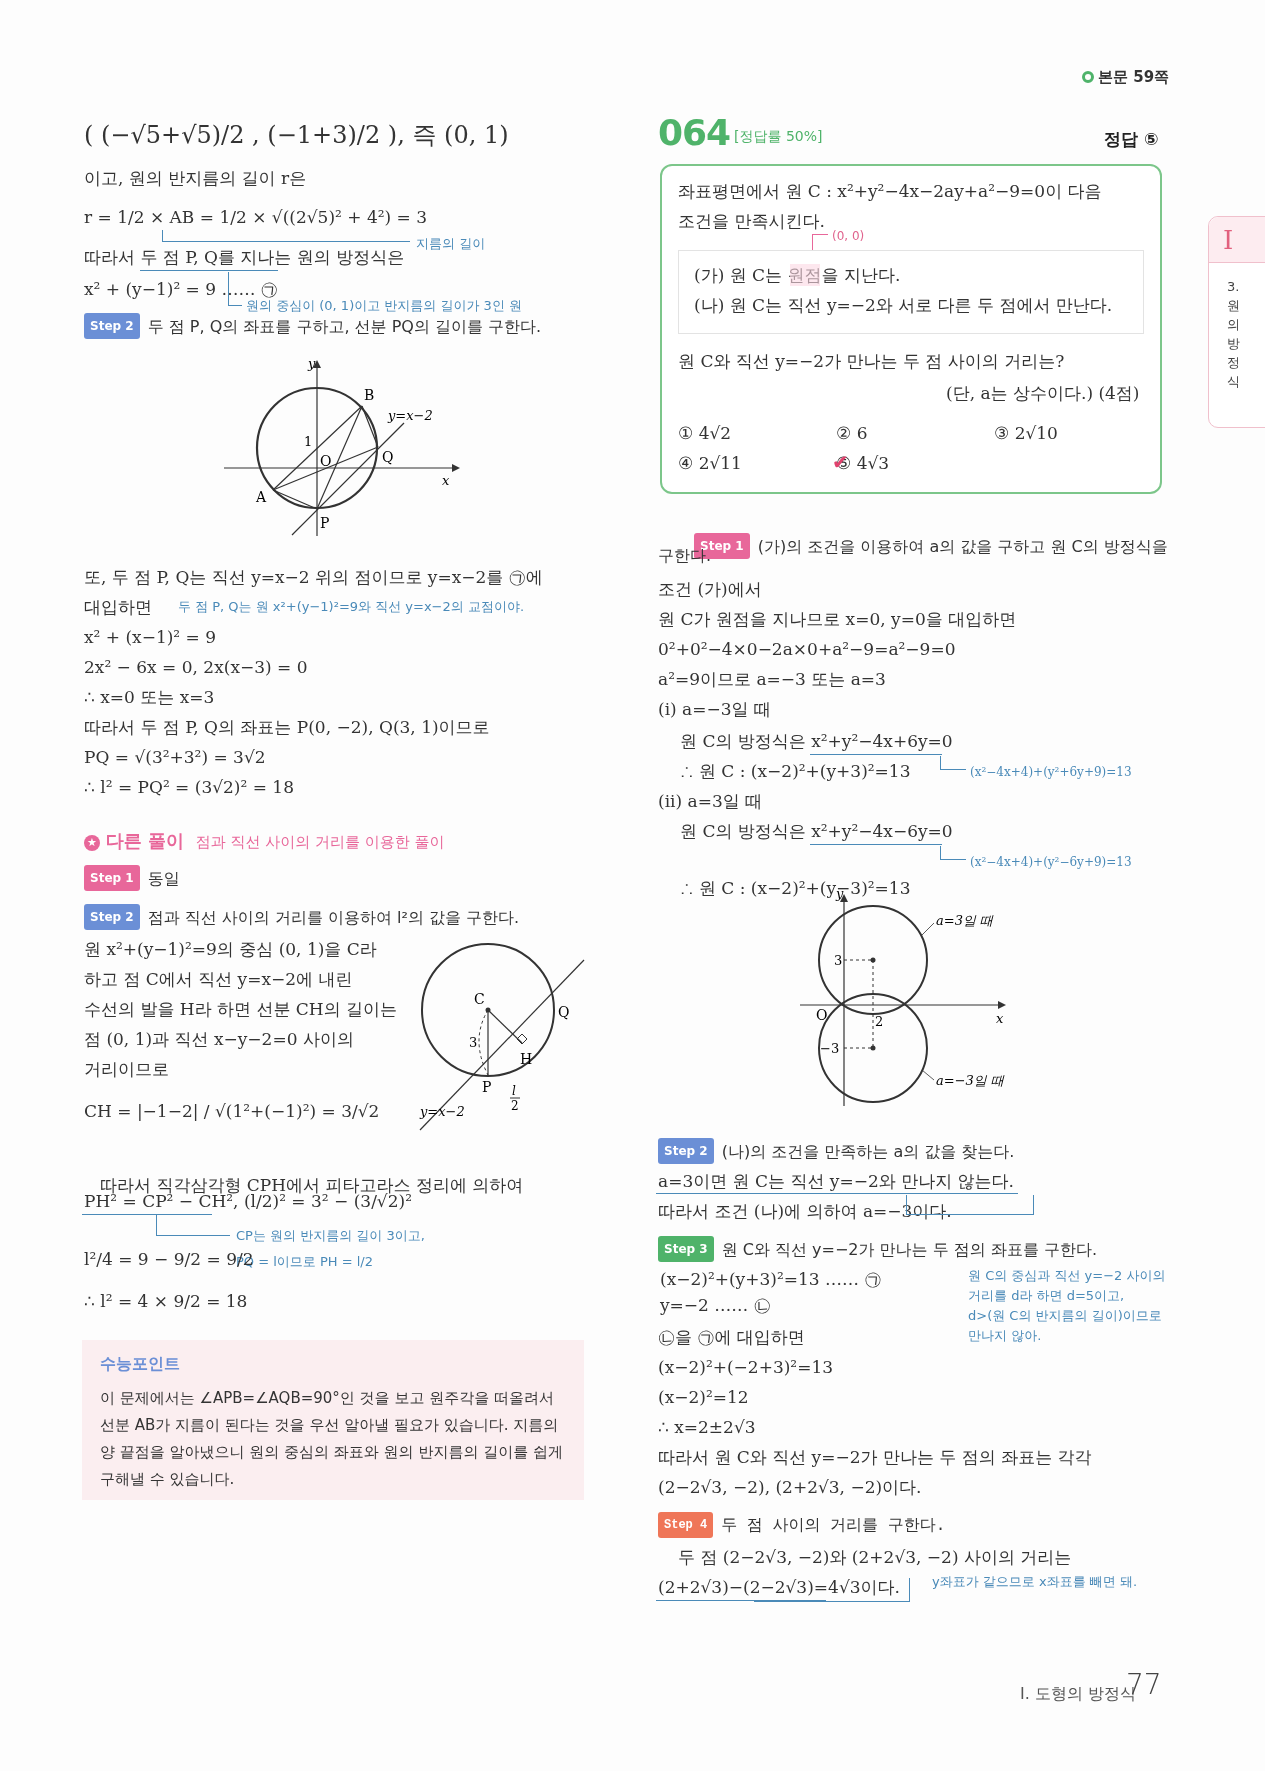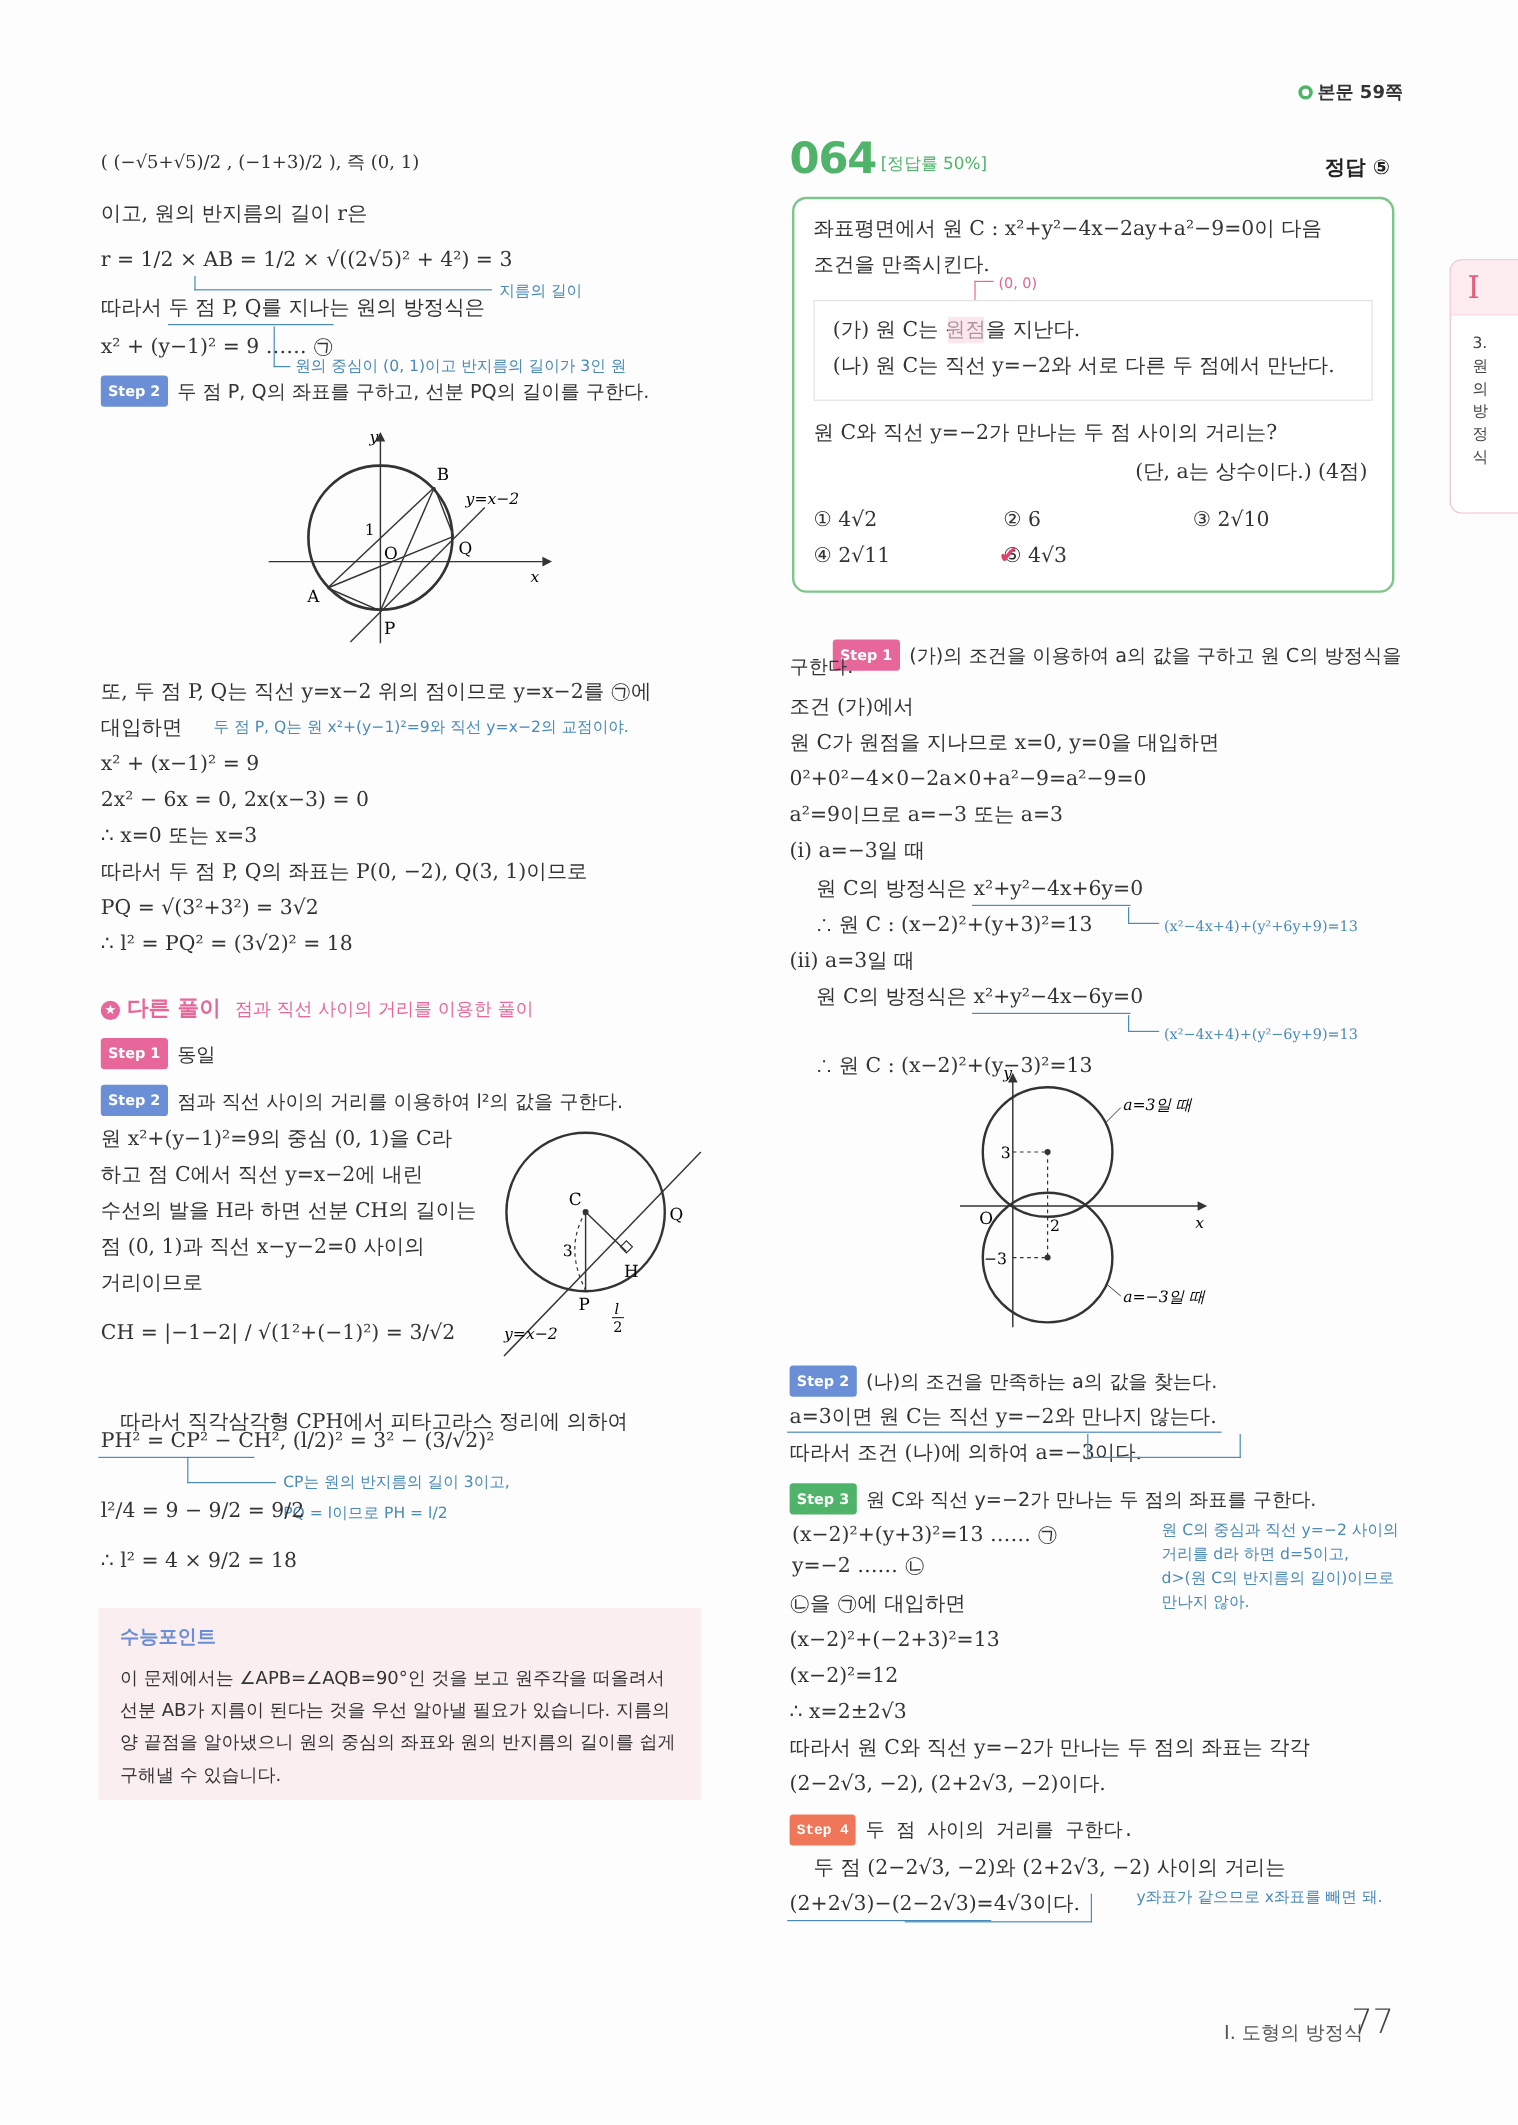--- a/index.html
+++ b/index.html
@@ -31,21 +31,21 @@
 
 <div class="abs" style="left:1082px;top:68px;font-size:15px;font-weight:bold;color:#333;">
   <span style="display:inline-block;width:12px;height:12px;border:3px solid #4fb36a;border-radius:50%;vertical-align:-1px;margin-right:4px;"></span><span>본문 59쪽</span>
 </div>
 
 <div class="tab">
   <div class="tab-top">I</div>
   <div class="tab-body">3. 원의 방정식</div>
 </div>
 
-<div class="line serif" style="left:84px;top:124px;font-size:15px;">( (−√5+√5)/2 ,  (−1+3)/2 ), 즉 (0, 1)</div>
+<div class="line serif" style="left:84px;top:124px;font-size:24px;">( (−√5+√5)/2 ,  (−1+3)/2 ), 즉 (0, 1)</div>
 <div class="line serif" style="left:84px;top:167px;">이고, 원의 반지름의 길이 r은</div>
 <div class="line serif" style="left:84px;top:206px;">r = 1/2 × AB = 1/2 × √((2√5)² + 4²) = 3</div>
 <div class="note" style="left:416px;top:236px;">지름의 길이</div>
 <div class="abs" style="left:162px;top:230px;width:248px;height:12px;border-left:1.5px solid #4a8ab8;border-bottom:1.5px solid #4a8ab8;"></div>
 <div class="line serif" style="left:84px;top:246px;">따라서 두 점 P, Q를 지나는 원의 방정식은</div>
 <div class="abs uline" style="left:140px;top:270px;width:138px;"></div>
 <div class="line serif" style="left:84px;top:278px;">x² + (y−1)² = 9        …… ㉠</div>
 <div class="note" style="left:246px;top:298px;">원의 중심이 (0, 1)이고 반지름의 길이가 3인 원</div>
 <div class="abs" style="left:228px;top:272px;width:14px;height:34px;border-left:1.5px solid #4a8ab8;border-bottom:1.5px solid #4a8ab8;"></div>
 
@@ -230,16 +230,16 @@
 <div class="line serif" style="left:658px;top:1446px;">따라서 원 C와 직선 y=−2가 만나는 두 점의 좌표는 각각</div>
 <div class="line serif" style="left:658px;top:1476px;">(2−2√3, −2), (2+2√3, −2)이다.</div>
 
 <div class="line" style="left:658px;top:1512px;font-size:16px;font-family:Liberation Mono, monospace;">
   <span class="step step-orange">Step 4</span><span>두 점 사이의 거리를 구한다.</span>
 </div>
 <div class="line serif" style="left:658px;top:1546px;margin-left:20px;">두 점 (2−2√3, −2)와 (2+2√3, −2) 사이의 거리는</div>
 <div class="line serif" style="left:658px;top:1576px;">(2+2√3)−(2−2√3)=4√3이다.</div>
 <div class="abs uline" style="left:656px;top:1600px;width:170px;"></div>
 <div class="abs" style="left:754px;top:1578px;width:156px;height:24px;border-right:1.5px solid #4a8ab8;border-bottom:1.5px solid #4a8ab8;"></div>
-<div class="note" style="left:932px;top:1574px;margin-left:15px;">y좌표가 같으므로 x좌표를 빼면 돼.</div>
+<div class="note" style="left:932px;top:1574px;">y좌표가 같으므로 x좌표를 빼면 돼.</div>
 
 <div class="abs" style="left:1020px;top:1684px;font-size:16px;color:#555;">Ⅰ. 도형의 방정식</div>
 <div class="abs" style="left:1126px;top:1668px;font-size:28px;color:#444;font-family:'DejaVu Sans',sans-serif;font-weight:300;">77</div>
 
 </body></html>

